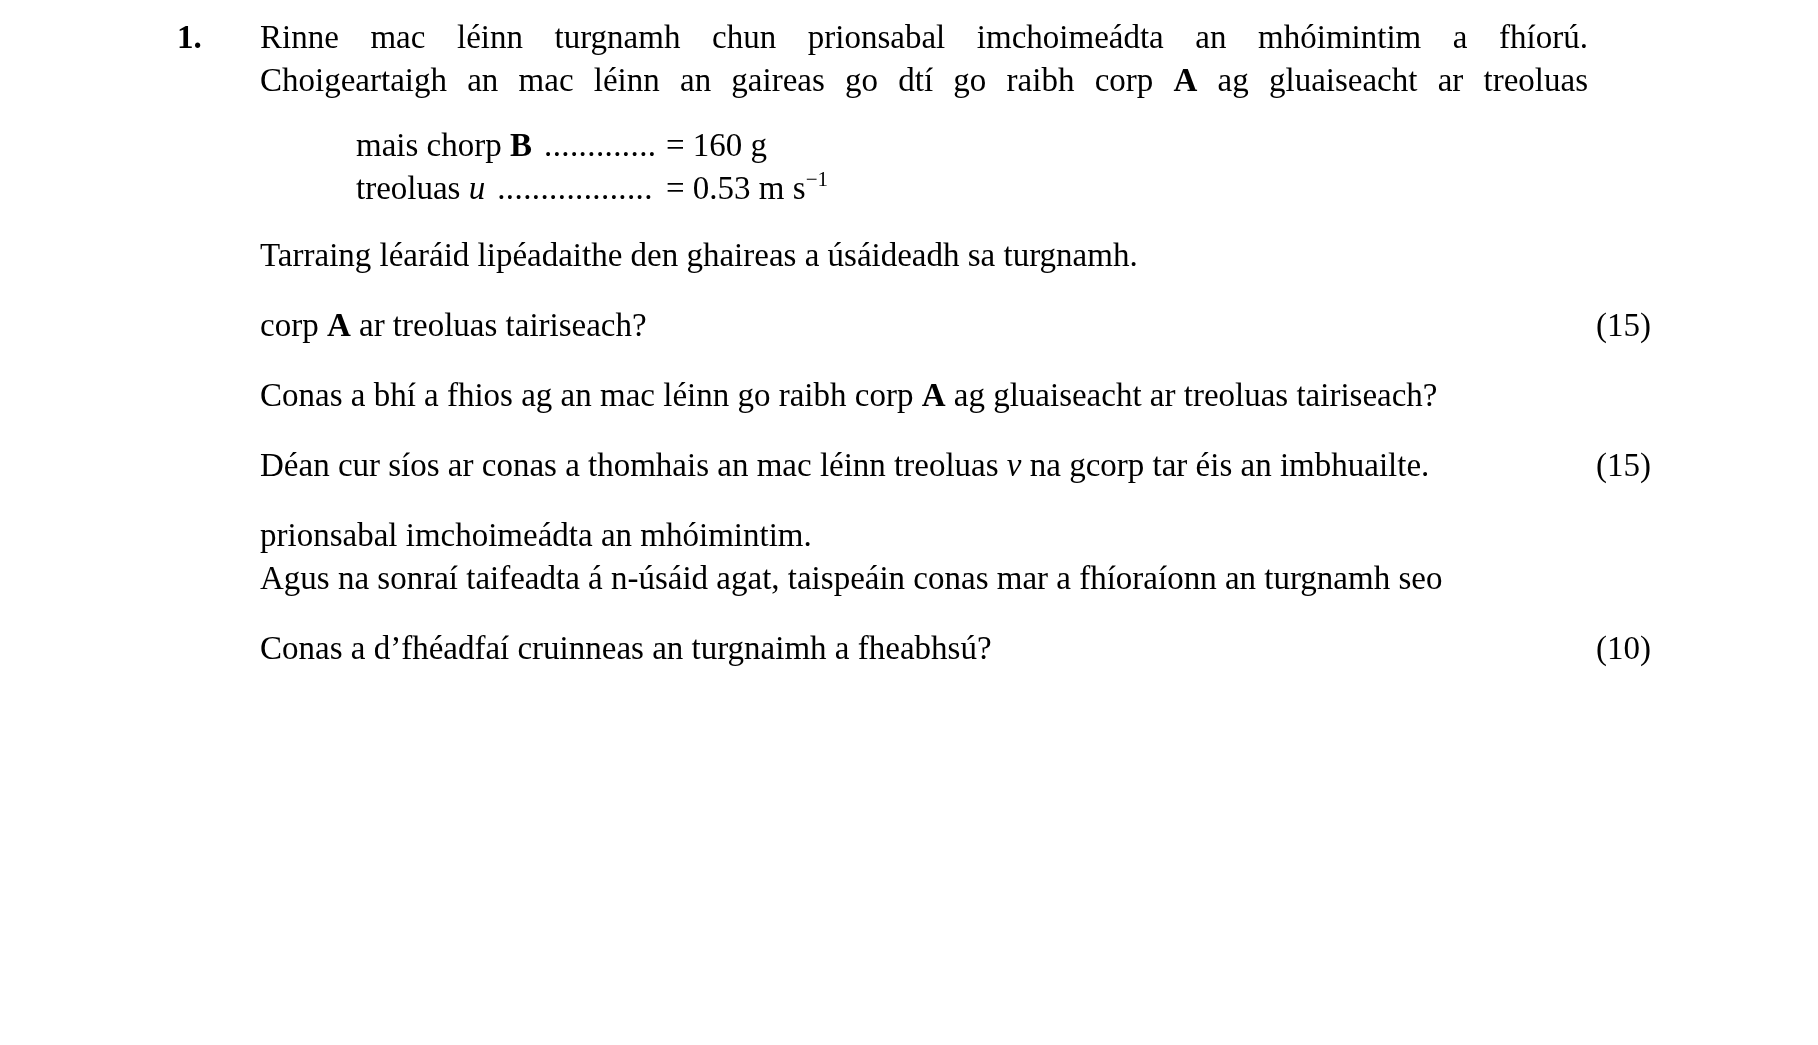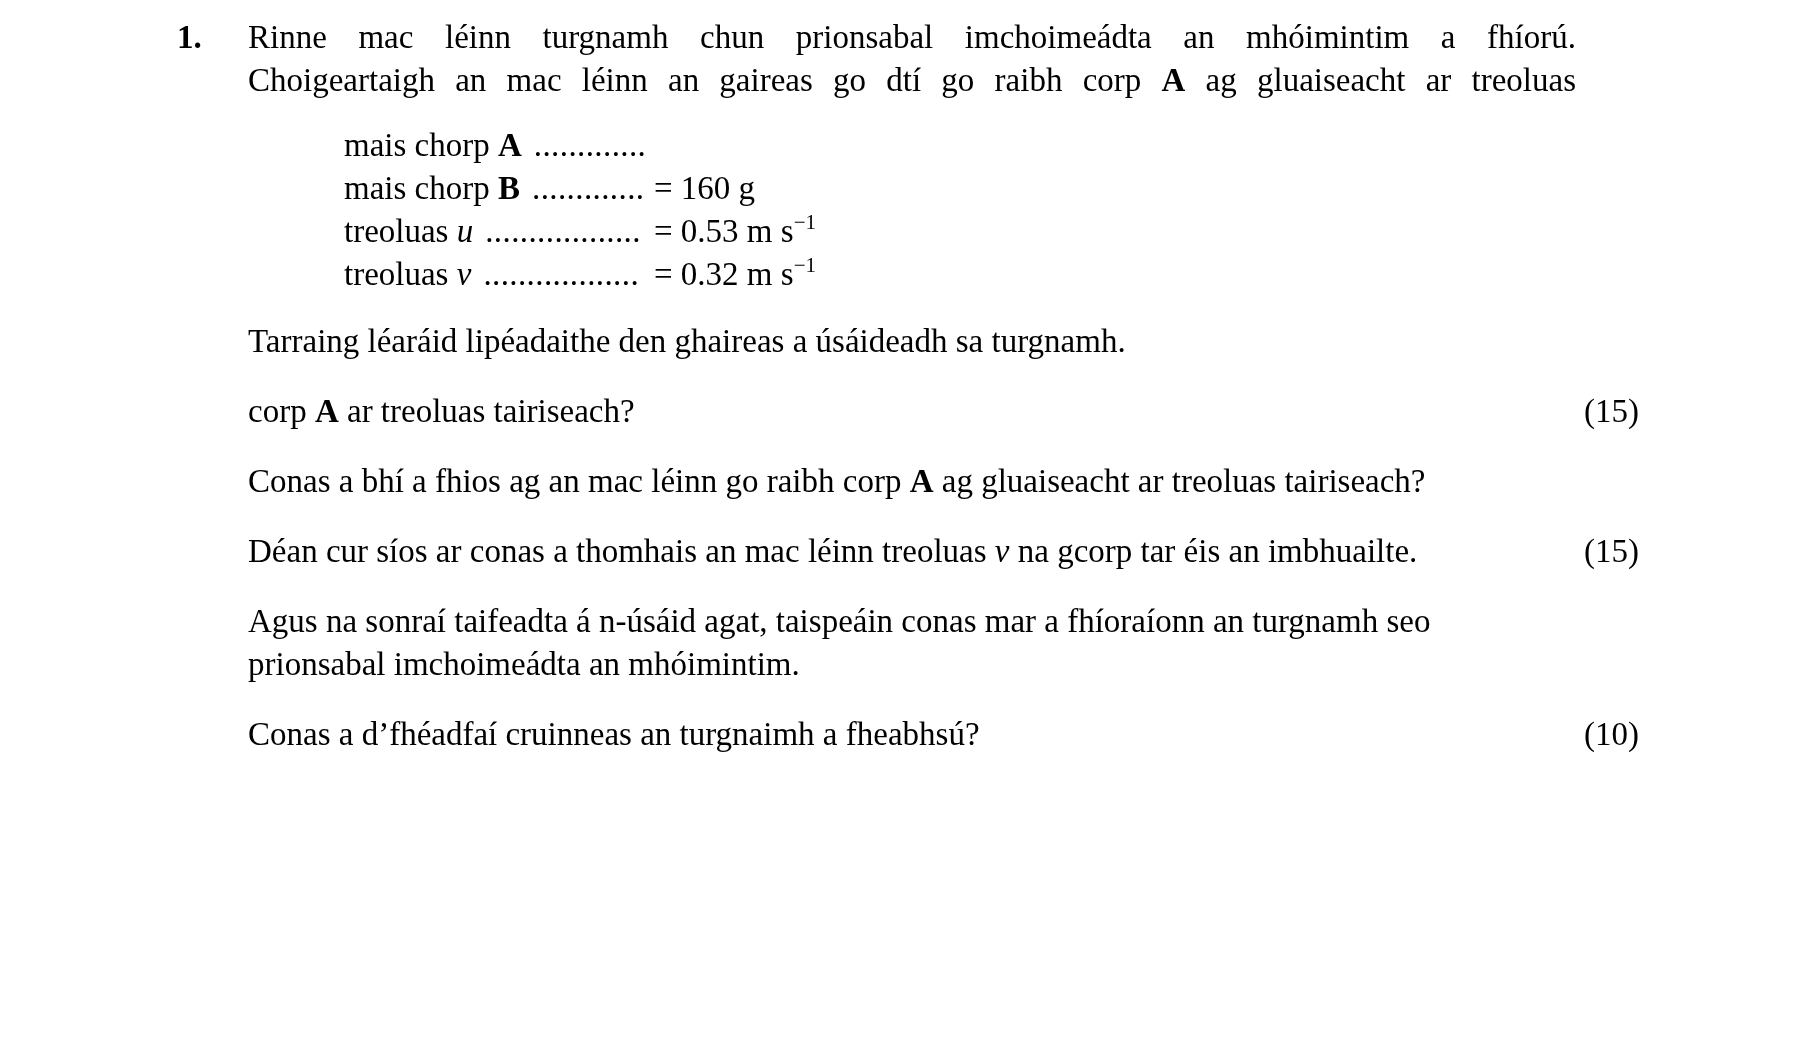--- a/index.html
+++ b/index.html
@@ -19,21 +19,21 @@
     overflow: hidden;
   }
   .question-number {
     position: absolute;
     left: 177px;
     top: 16px;
     font-weight: bold;
   }
   .question-body {
     position: absolute;
-    left: 248px;
+    left: 260px;
     top: 16px;
     width: 1391px;
   }
   .block {
     position: relative;
     width: 1391px;
     margin-bottom: 27px;
   }
   .para {
     width: 1328px;
@@ -79,33 +79,28 @@
   <div class="question-body">
       <div class="block b-intro-paragraph">
         <div class="para">
           <div class="line justify"><span class="">Rinne mac léinn turgnamh chun prionsabal imchoimeádta an mhóimintim a fhíorú.</span></div>
           <div class="line justify"><span class="">Choigeartaigh an mac léinn an gaireas go dtí go raibh corp </span><span class="bold ">A</span><span class=""> ag gluaiseacht ar treoluas</span></div>
         </div>
       </div>
       <div class="block b-recorded-data">
         <div class="data-list">
           <div class="data-row">
-            <span><span class="">mais chorp </span><span class="bold ">A</span><span class="dot-leader">.............</span></span>
           </div>
           <div class="data-row">
             <span><span class="">mais chorp </span><span class="bold ">B</span><span class="dot-leader">.............</span></span>
             <span><span class="">= 160 g</span></span>
           </div>
           <div class="data-row">
             <span><span class="">treoluas </span><span class="italic ">u</span><span class="dot-leader">..................</span></span>
             <span><span class="">= 0.53 m s</span><span class="sup">−1</span></span>
-          </div>
-          <div class="data-row">
-            <span><span class="">treoluas </span><span class="italic ">v</span><span class="dot-leader">..................</span></span>
-            <span><span class="">= 0.32 m s</span><span class="sup">−1</span></span>
           </div>
         </div>
       </div>
       <div class="block b-prompt-draw-diagram">
         <div class="para">
           <div class="line"><span class="">Tarraing léaráid lipéadaithe den ghaireas a úsáideadh sa turgnamh.</span></div>
         </div>
       </div>
       <div class="block b-prompt-adjustments">
         <div class="para">
@@ -119,22 +114,22 @@
         </div>
       </div>
       <div class="block b-prompt-measure-velocity">
         <div class="para">
           <div class="line"><span class="">Déan cur síos ar conas a thomhais an mac léinn treoluas </span><span class="italic ">v</span><span class=""> na gcorp tar éis an imbhuailte.</span></div>
         </div>
         <span class="marks">(15)</span>
       </div>
       <div class="block b-prompt-verify-principle">
         <div class="para">
+          <div class="line"><span class="">prionsabal imchoimeádta an mhóimintim.</span></div>
           <div class="line"><span class="">Agus na sonraí taifeadta á n-úsáid agat, taispeáin conas mar a fhíoraíonn an turgnamh seo</span></div>
-          <div class="line"><span class="">prionsabal imchoimeádta an mhóimintim.</span></div>
         </div>
       </div>
       <div class="block b-prompt-improve-accuracy">
         <div class="para">
           <div class="line"><span class="">Conas a d’fhéadfaí cruinneas an turgnaimh a fheabhsú?</span></div>
         </div>
         <span class="marks">(10)</span>
       </div>
     </div>
 </div>

